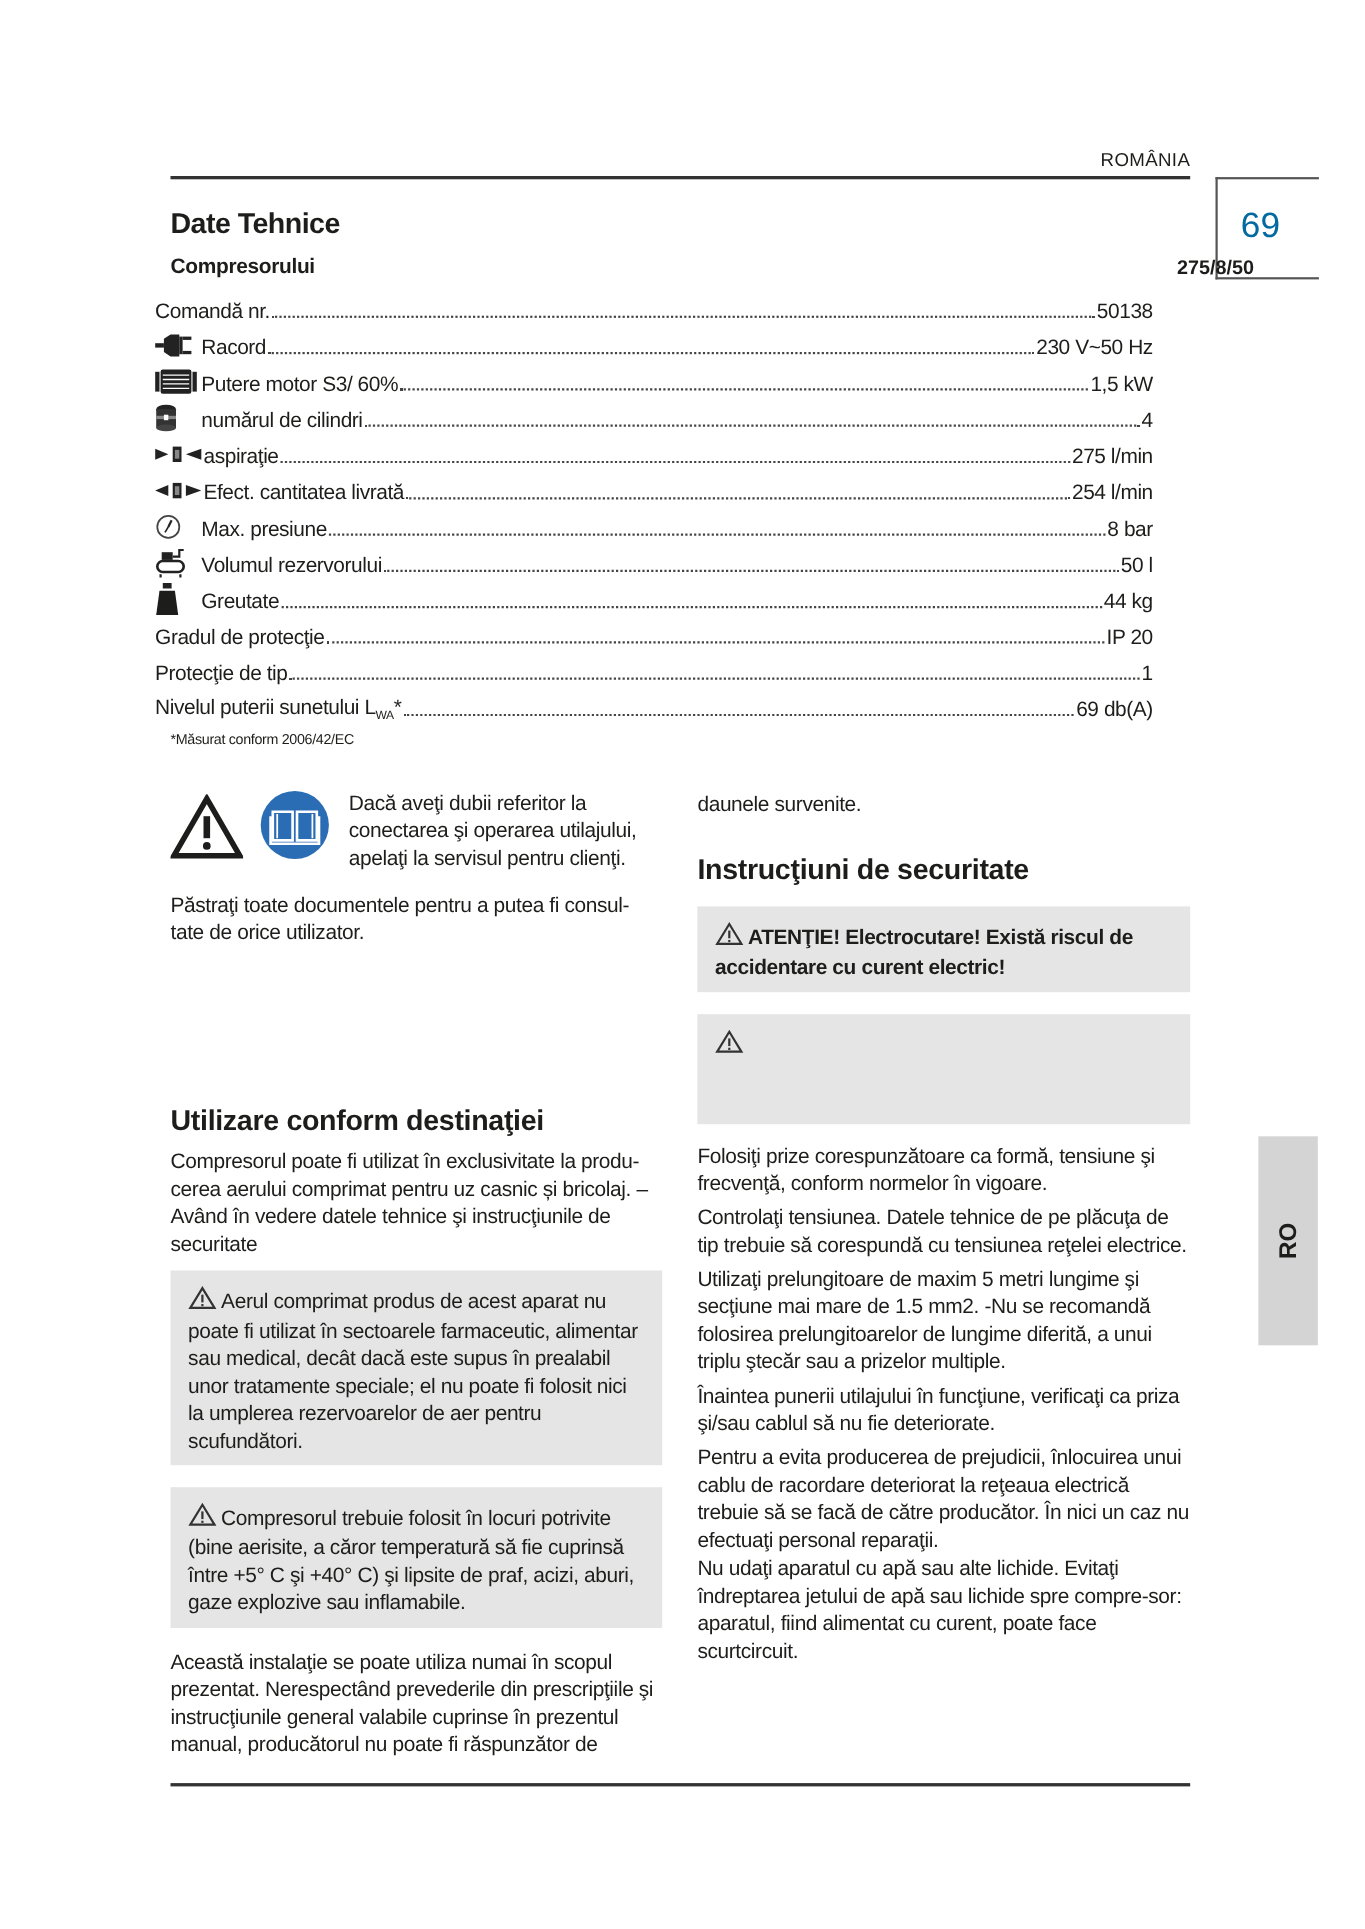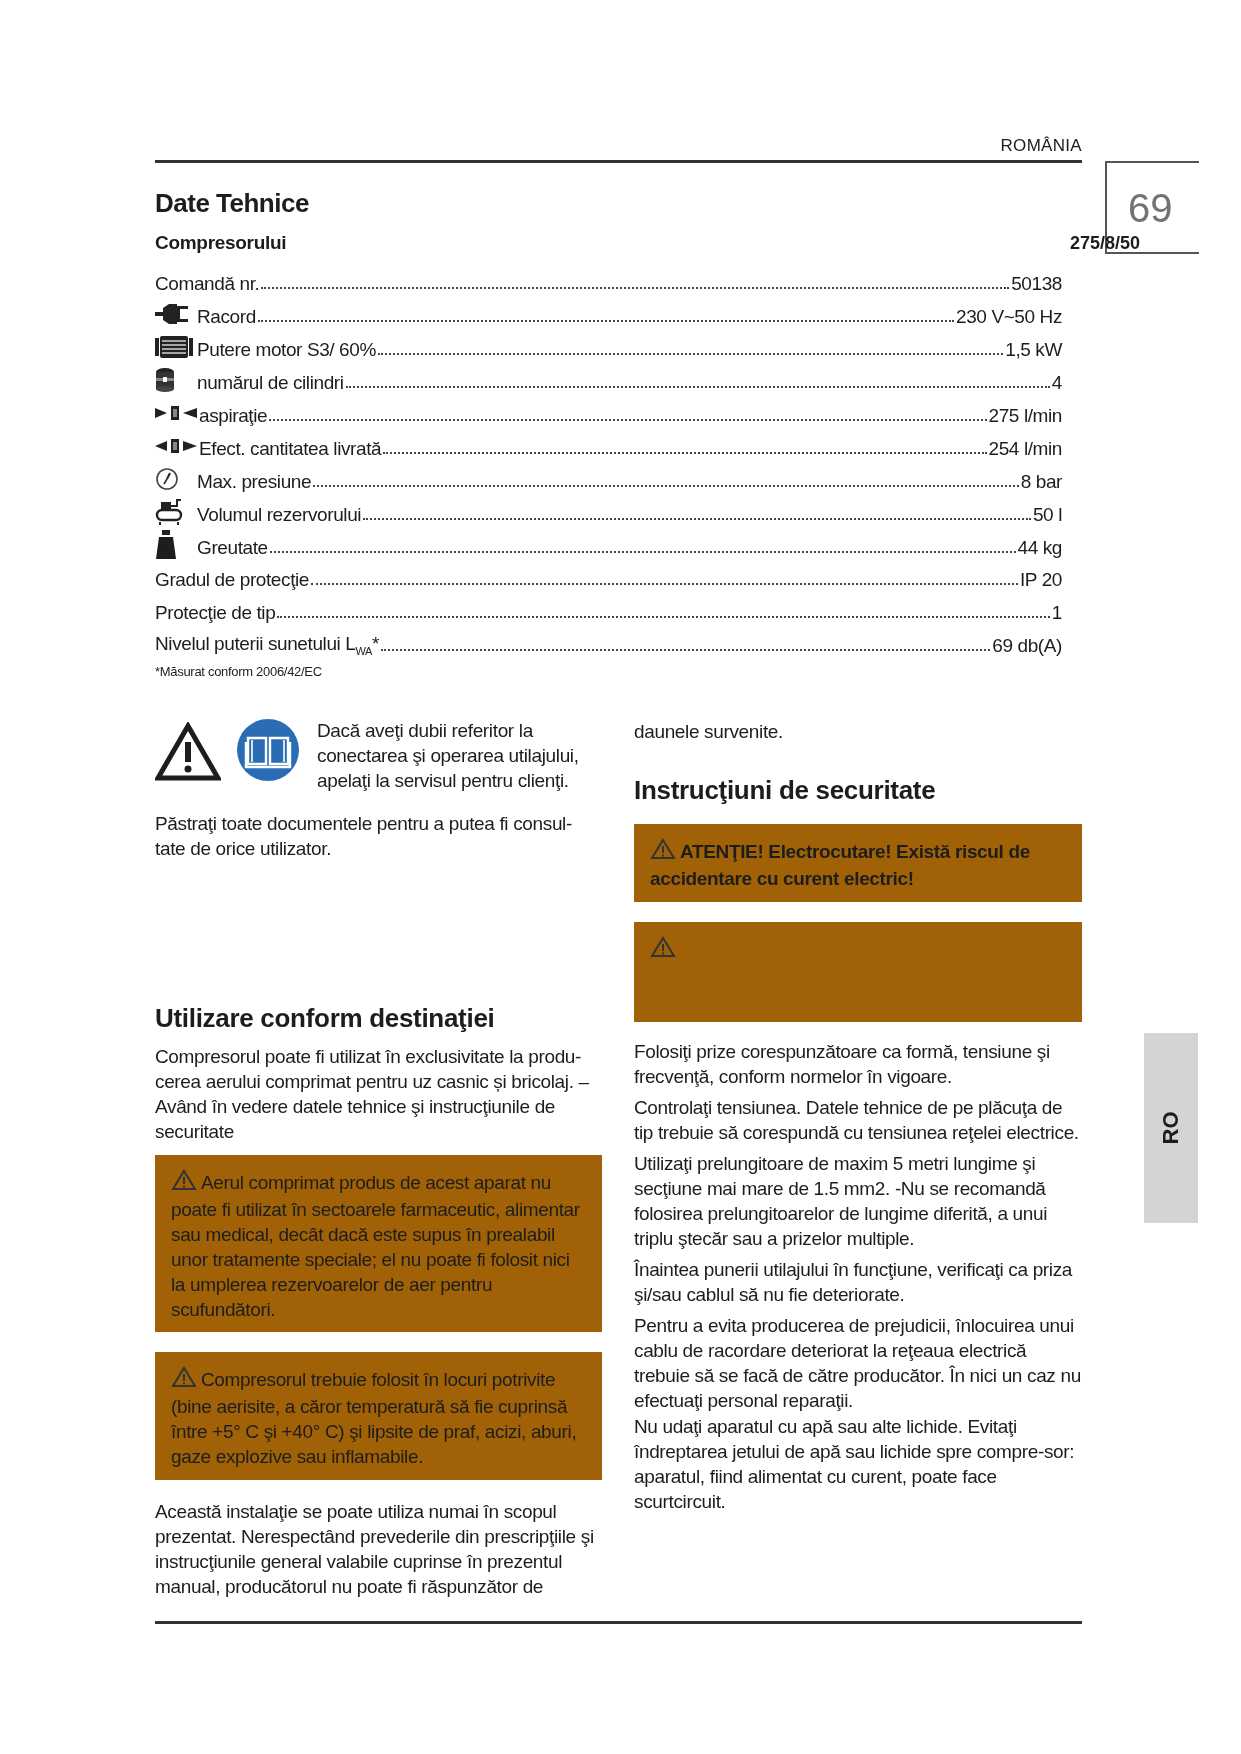--- a/index.html
+++ b/index.html
@@ -2,37 +2,37 @@
 <html><head>
 <meta charset="utf-8">
 <style>
   html,body{margin:0;padding:0;background:#ffffff;}
   body{width:1241px;height:1754px;position:relative;overflow:hidden;
        font-family:"Liberation Sans",sans-serif;color:#1d1d1b;}
   .abs{position:absolute;}
   #country{left:900px;top:136px;width:182px;text-align:right;font-weight:normal;font-size:17px;letter-spacing:0.3px;}
   #top-rule{left:155px;top:160px;width:927px;height:3px;background:#333;}
   #page-box{left:1105px;top:161px;width:94px;height:93px;border-left:2px solid #555;border-top:2px solid #555;border-bottom:2px solid #555;box-sizing:border-box;}
-  #page-number{left:1128px;top:186px;font-size:40px;color:#737373;font-weight:normal;}
+  #page-number{left:1128px;top:186px;font-size:32px;color:#0369a1;font-weight:normal;}
   #model{left:1070px;top:233px;font-weight:bold;font-size:18px;}
   #title{left:155px;top:188px;font-size:26px;font-weight:bold;letter-spacing:-0.5px;}
   #subtitle{left:155px;top:232px;font-size:19px;font-weight:bold;letter-spacing:-0.3px;}
-  .spec-row{position:absolute;left:155px;width:907px;height:30px;display:flex;align-items:flex-end;font-size:19px;letter-spacing:-0.4px;}
+  .spec-row{position:absolute;left:141px;width:907px;height:30px;display:flex;align-items:flex-end;font-size:19px;letter-spacing:-0.4px;}
   .spec-row .icon{width:42px;height:28px;flex:0 0 42px;display:flex;align-items:center;justify-content:flex-start;}
   .spec-row .label{white-space:nowrap;}
   .spec-row .dots{flex:1;border-bottom:2px dotted #444;margin:0 2px 6px 2px;height:0;}
   .spec-row .value{white-space:nowrap;}
   .sub{font-size:11px;vertical-align:-5px;}
   #measured{left:155px;top:664px;font-size:13px;letter-spacing:-0.3px;}
   .col-left{position:absolute;left:155px;width:445px;}
   .col-right{position:absolute;left:634px;width:450px;}
   p{margin:0;}
   .para{font-size:19px;line-height:25px;letter-spacing:-0.35px;}
   .h2{font-size:26px;font-weight:bold;letter-spacing:-0.3px;}
-  .graybox{background:#a16207;padding:14px 16px 12px 16px;box-sizing:border-box;}
+  .graybox{background:#e5e5e5;padding:14px 16px 12px 16px;box-sizing:border-box;}
   .warn-tri{display:inline-block;vertical-align:-2px;margin-right:4px;}
   .bold{font-weight:bold;}
   #ro-tab{left:1144px;top:1033px;width:54px;height:190px;background:#d4d4d4;}
   #ro-text{position:absolute;left:50%;top:50%;transform:translate(-50%,-50%) rotate(-90deg);font-weight:bold;font-size:22px;}
   #bottom-rule{left:155px;top:1621px;width:927px;height:3px;background:#333;}
 </style>
 </head>
 <body>
 
 <div class="abs" id="country">ROMÂNIA</div>

